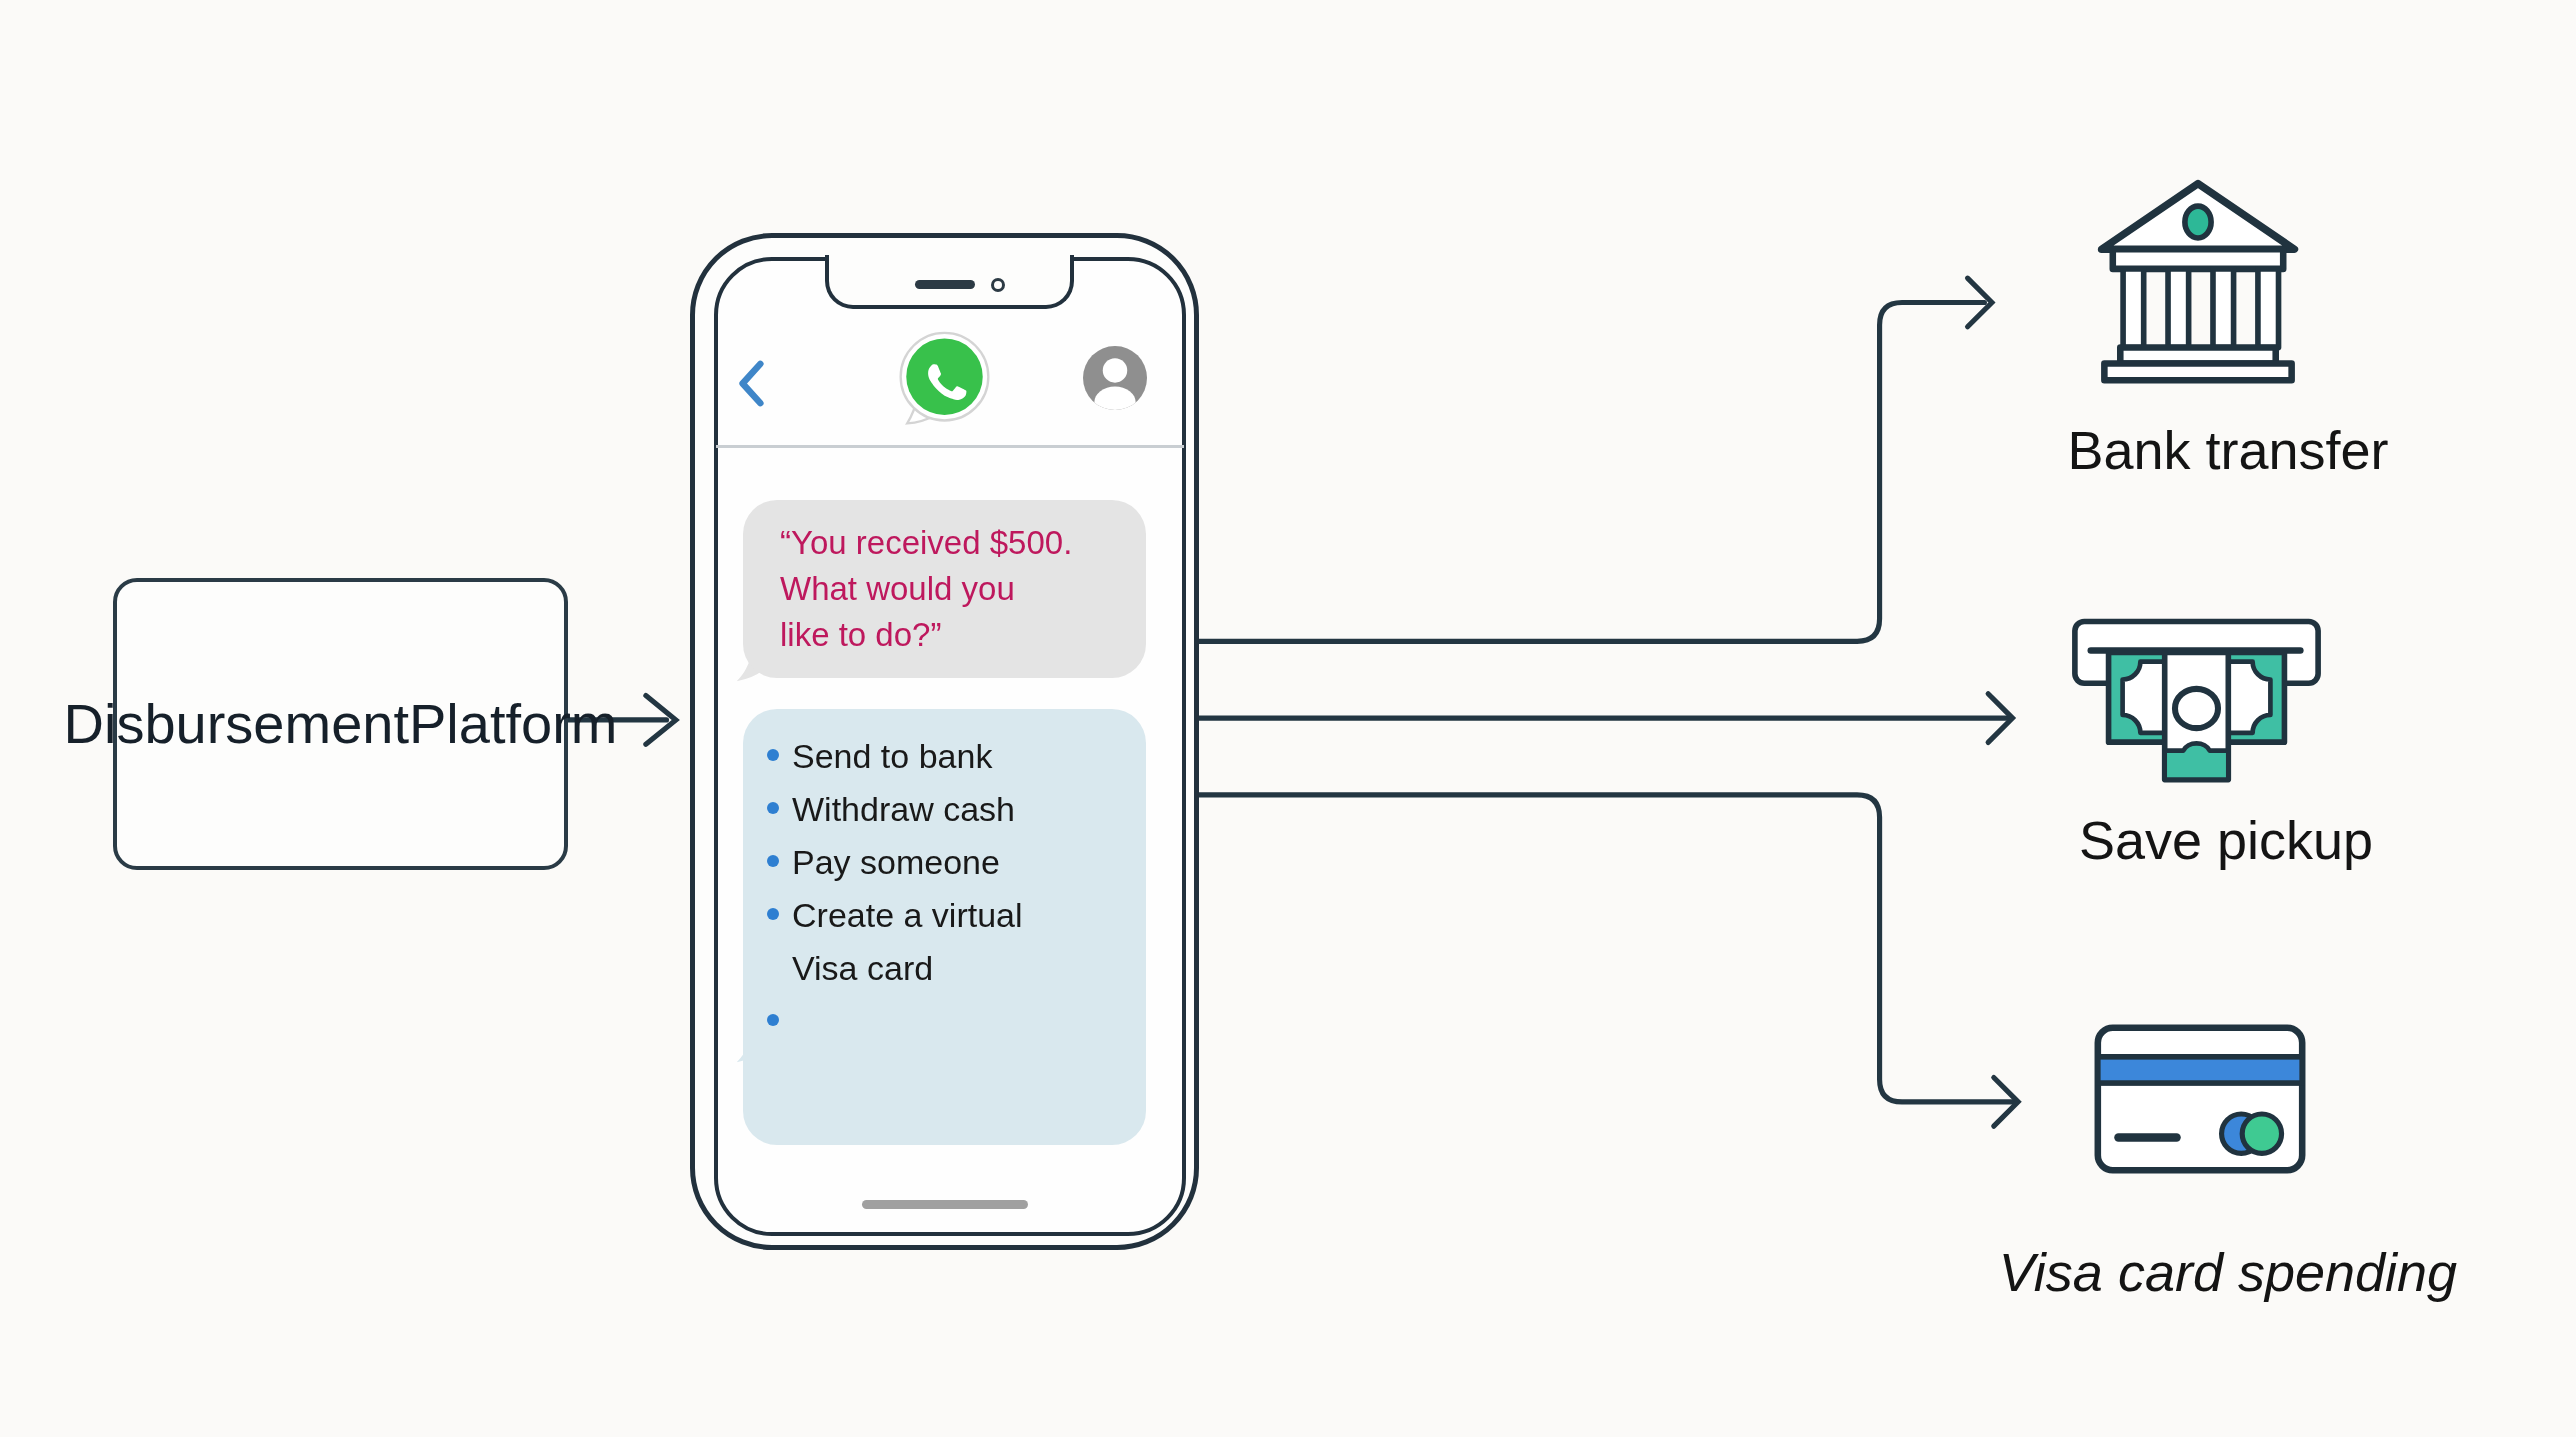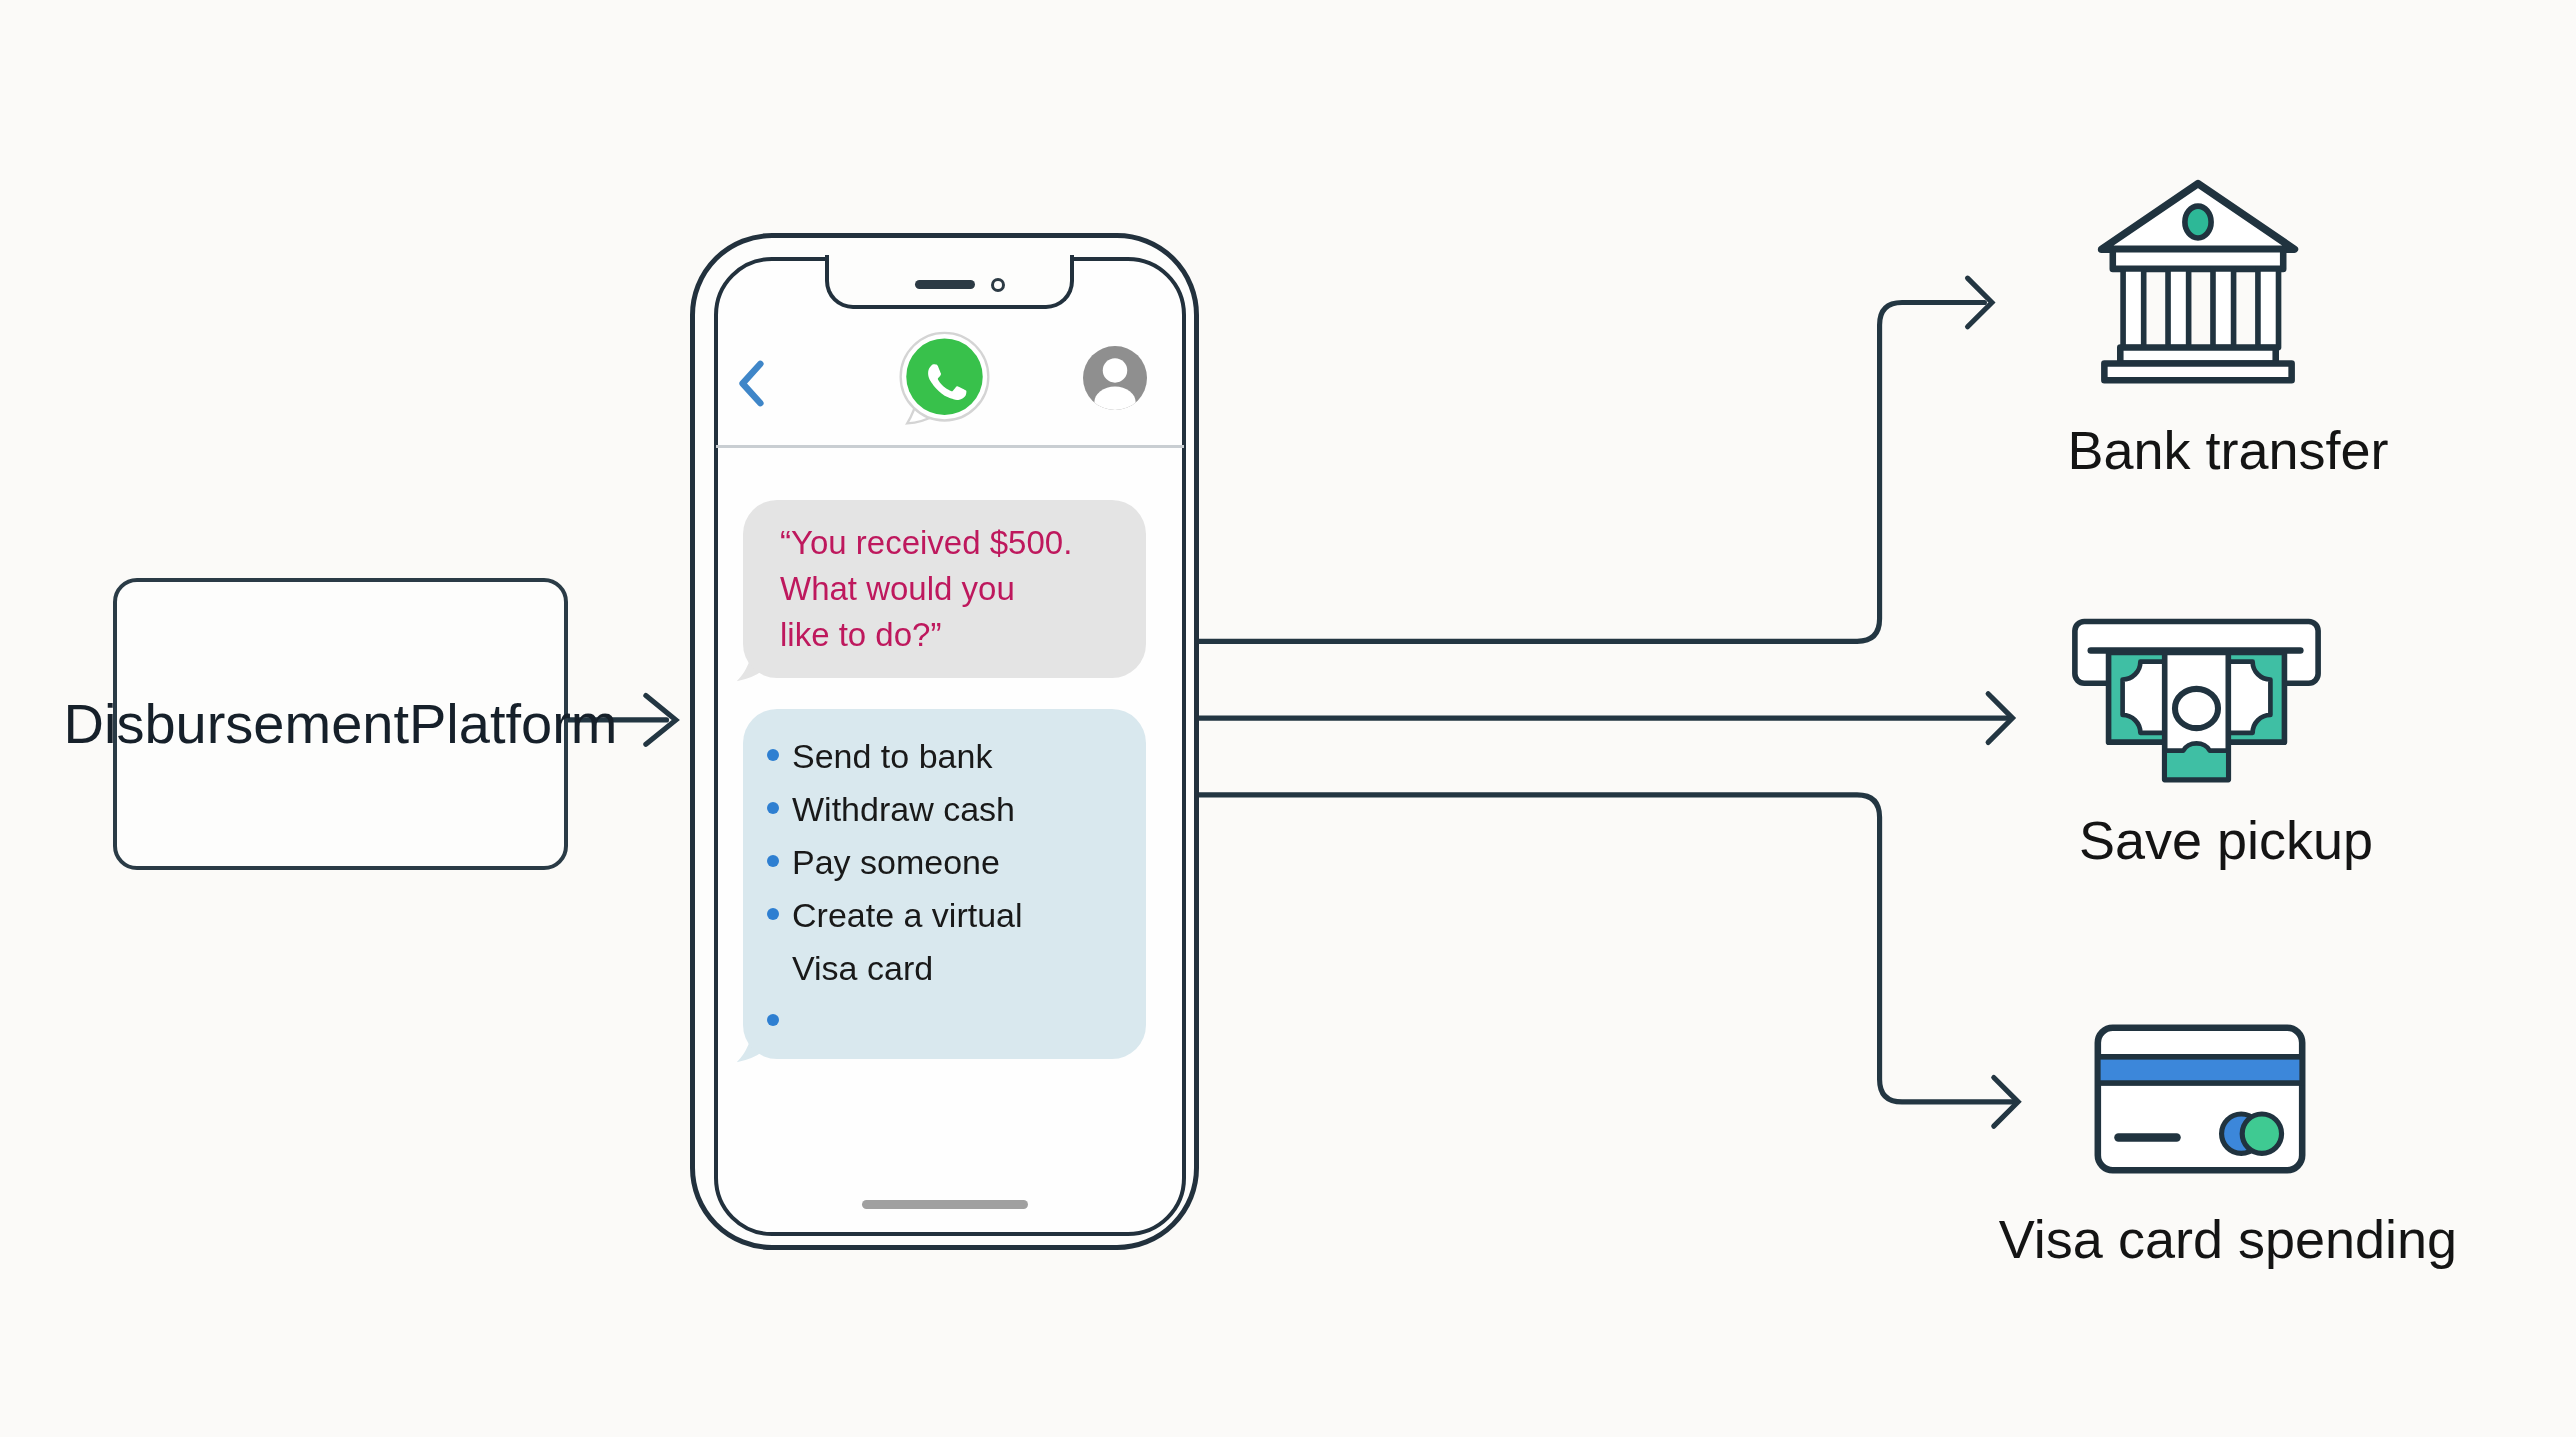--- a/index.html
+++ b/index.html
@@ -31,40 +31,40 @@
     border-radius:50%; border:3.7px solid #2c3a44; background:#fdfdfc; z-index:4; }
   .back-icon-svg { position:absolute; left:42px; top:121px; z-index:4; }
   .wa-logo { position:absolute; left:201px; top:93px; z-index:4; }
   .avatar-svg { position:absolute; left:388px; top:108px; z-index:4; }
   .header-divider { position:absolute; left:20.6px; top:207px; width:468px; height:2.8px;
     background:#c9ced2; z-index:2; }
 
   .bubble { position:absolute; left:48px; width:403px; border-radius:34px; z-index:2; }
   .bubble-gray { top:262px; height:178px; background:#e4e4e4; padding:19.7px 26px 0 37px; }
   .bubble-gray .msg-line { font-size:33px; line-height:46px; color:#be185d; }
-  .bubble-blue { top:471px; height:350px; background:#d9e8ee; padding:20.6px 19px 0 24px; }
+  .bubble-blue { top:471px; height:436px; background:#d9e8ee; padding:20.6px 19px 0 24px; }
   .opt { display:flex; gap:13px; }
   .dot { flex:0 0 12px; width:12px; height:12px; border-radius:50%; background:#2e7fd1; margin-top:19.7px; }
   .opt-text { font-size:34px; line-height:53px; color:#191919; white-space:pre-line; }
   .tail { position:absolute; z-index:1; }
   .tail-gray { left:38px; top:401px; }
   .tail-blue { left:38px; top:782px; }
   .home-bar { position:absolute; left:167px; top:962px; width:166px; height:9.4px;
     border-radius:5.6px; background:#a0a0a0; }
 
   
   .outcome-icon { position:absolute; }
   .outcome-label { position:absolute; width:468px; text-align:center;
     font-size:54px; color:#141414; }
   .bank-icon-svg  { left:2095px; top:178px; }
   .bank-label     { left:1994px; top:419px; }
   .cash-icon-svg  { left:2069px; top:614px; }
   .cash-label     { left:1992px; top:809px; }
   .card-icon-svg  { left:2094px; top:1024px; }
-  .visa-label     { left:1994px; top:1208px; }
+  .visa-label     { left:1994px; top:1241px;font-style:italic; }
 </style>
 </head>
 <body>
 
 <div class="canvas">
 
   <svg class="flow" width="2576" height="1438" viewBox="0 0 2752 1536">
     <path d="M608,769 L712,769"></path>
     <polyline points="690,743 722,769 690,795"></polyline>
 

